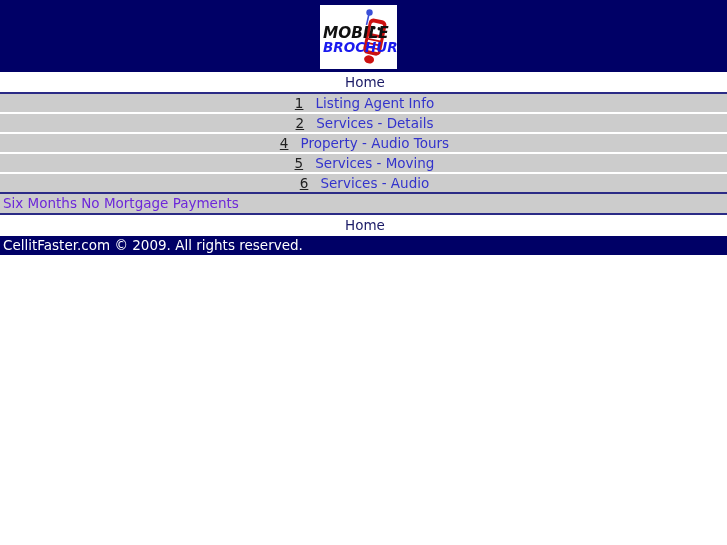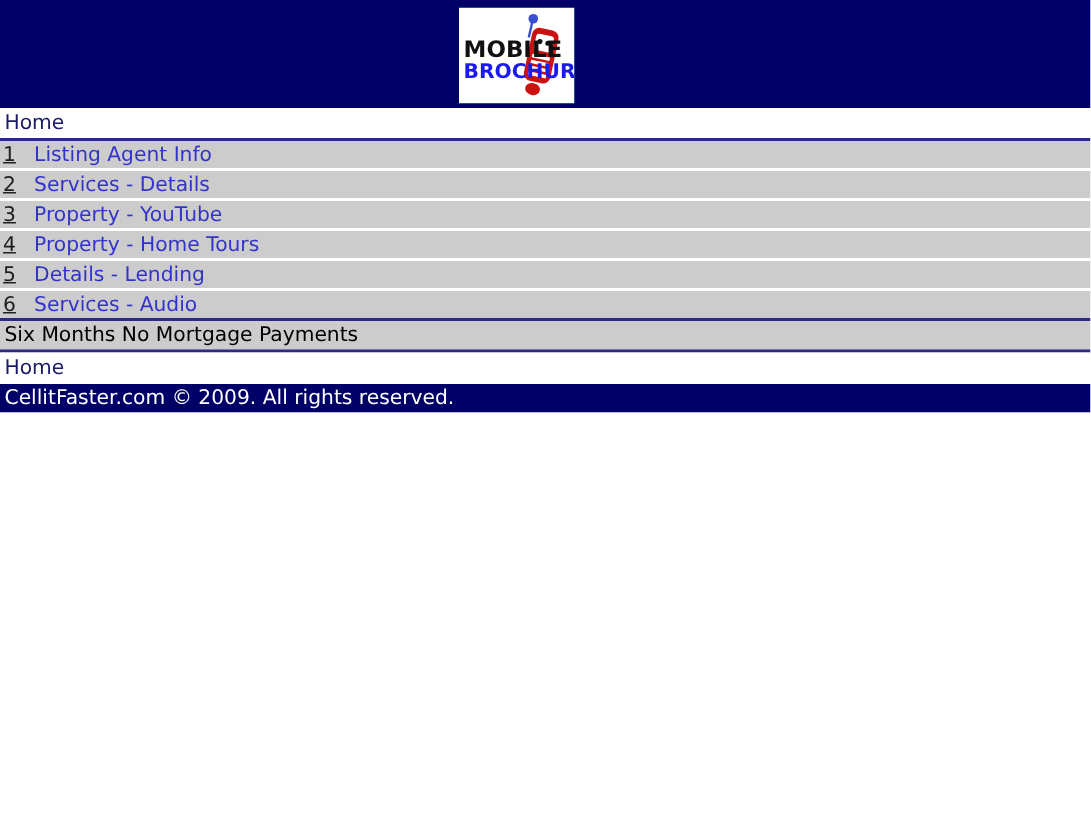--- a/index.html
+++ b/index.html
@@ -19,53 +19,56 @@
 
   
   .header {
     background: #000066;
     height: 72px;
     width: 727px;
     position: relative;
   }
   .logo-box {
     position: absolute;
-    left: 306px;
+    left: 320px;
     top: 5px;
     width: 77px;
     height: 64px;
     background: #0369a1;
     overflow: hidden;
+    font-style: italic;
   }
   .logo-svg { display: block; }
 
   
   .crumb-row {
     background: #ffffff;
     height: 20px;
     line-height: 20px;
     padding: 0 0 0 3px;
     color: #1a1a66;
     font-size: 13.5px;
     border-bottom: 2px solid #2b2b86;
     white-space: nowrap;
     overflow: hidden;
+    text-align: center;
   }
   .crumb-row.second {
     border-bottom: none;
     height: 21px;
     line-height: 21px;
   }
 
   
   .menu {
     background: #ffffff;
     padding: 0;
     margin: 0;
     list-style: none;
+    text-align: center;
   }
   .menu-item {
     background: #cccccc;
     height: 16px;
     line-height: 16px;
     padding: 1px 0 1px 2px;
     border-bottom: 2px solid #ffffff;
     white-space: nowrap;
     overflow: hidden;
   }
@@ -88,21 +91,21 @@
     background: #cccccc;
     height: 19px;
     line-height: 19px;
     padding: 0 0 0 3px;
     border-top: 2px solid #2b2b86;
     border-bottom: 2px solid #2b2b86;
     white-space: nowrap;
     overflow: hidden;
   }
   .promo-link {
-    color: #000000;
+    color: #6d28d9;
     font-size: 13.5px;
     text-decoration: none;
   }
 
   
   .footer {
     background: #000066;
     color: #ffffff;
     height: 19px;
     line-height: 19px;
@@ -155,30 +158,26 @@
 <ul class="menu">
   <li class="menu-item">
     <span class="accesskey">1</span>
     <a class="menu-link" href="#">Listing Agent Info</a>
   </li>
   <li class="menu-item">
     <span class="accesskey">2</span>
     <a class="menu-link" href="#">Services - Details</a>
   </li>
   <li class="menu-item">
-    <span class="accesskey">3</span>
-    <a class="menu-link" href="#">Property - YouTube</a>
-  </li>
-  <li class="menu-item">
     <span class="accesskey">4</span>
-    <a class="menu-link" href="#">Property - Home Tours</a>
+    <a class="menu-link" href="#">Property - Audio Tours</a>
   </li>
   <li class="menu-item">
     <span class="accesskey">5</span>
-    <a class="menu-link" href="#">Details - Lending</a>
+    <a class="menu-link" href="#">Services - Moving</a>
   </li>
   <li class="menu-item">
     <span class="accesskey">6</span>
     <a class="menu-link" href="#">Services - Audio</a>
   </li>
 </ul>
 
 <div class="promo-row">
   <a class="promo-link" href="#">Six Months No Mortgage Payments</a>
 </div>

